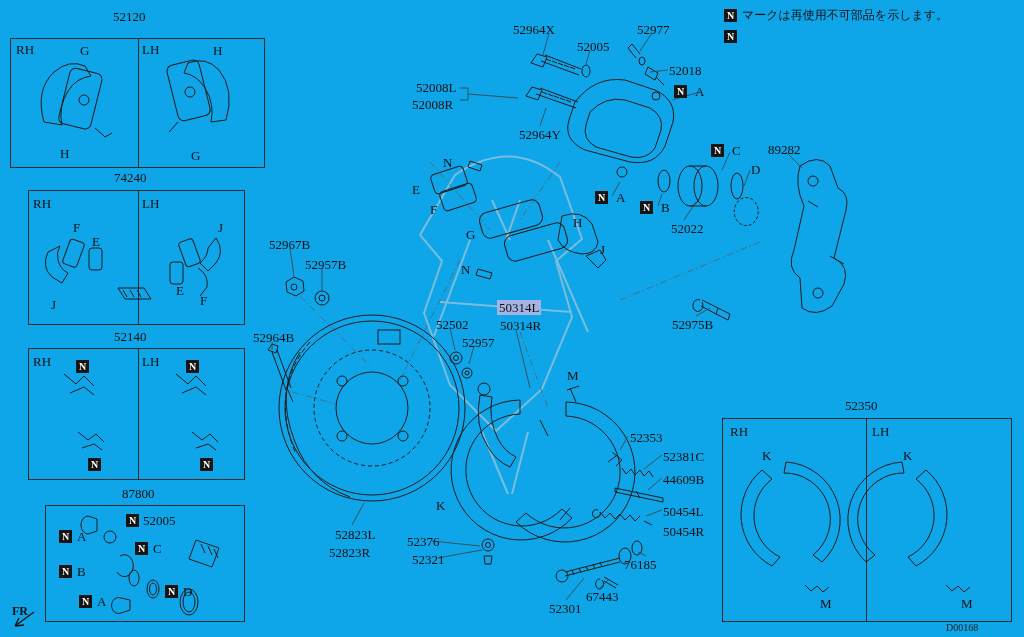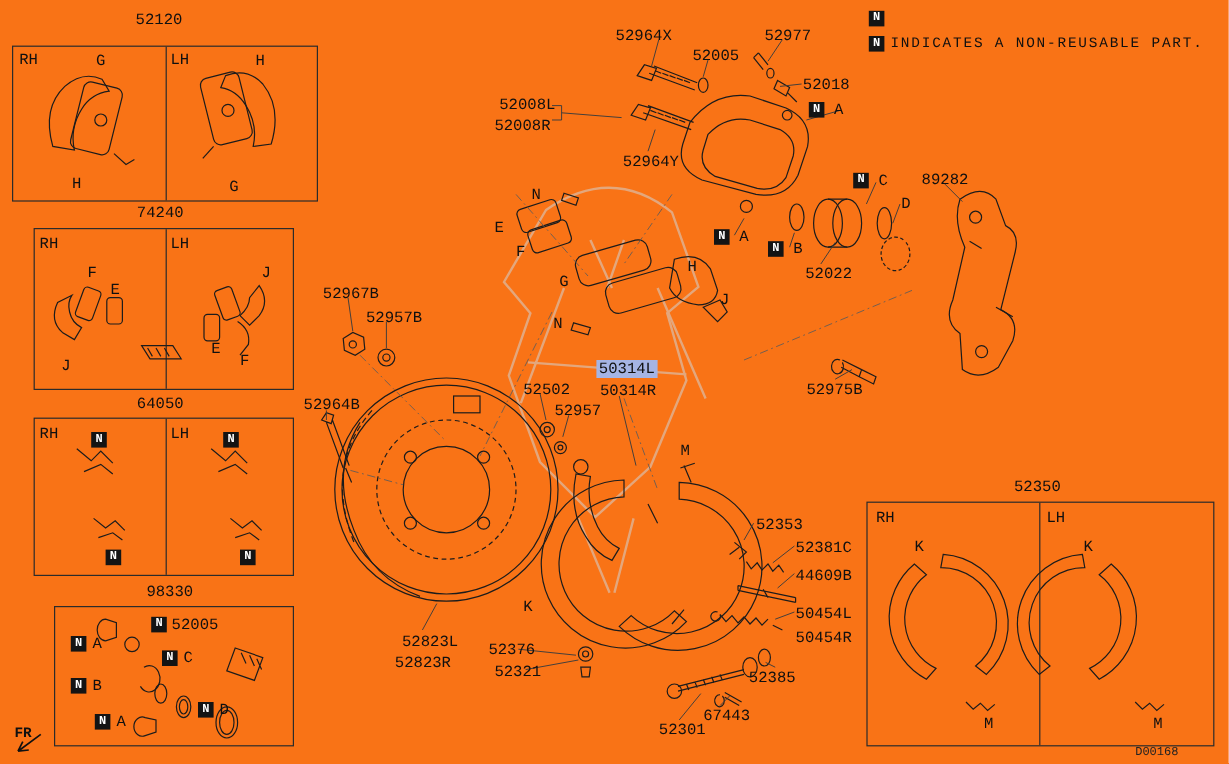--- a/index.html
+++ b/index.html
@@ -1,18 +1,18 @@
 <!DOCTYPE html>
 <html><head>
 <meta charset="utf-8">
 <style>
   * { margin:0; padding:0; box-sizing:border-box; }
   html,body { width:1024px; height:637px; background:#fff; }
-  .stage { position:relative; width:1024px; height:637px; background:#f97316; overflow:hidden;
-           font-family:Liberation Mono, monospace; }
+  .stage { position:relative; width:1024px; height:637px; background:#0ea5e9; overflow:hidden;
+           font-family:Liberation Serif, serif; }
   svg.art { position:absolute; left:0; top:0; z-index:2; }
   .pbox { position:absolute; border:1px solid #2b2b2b; z-index:1; background:transparent; }
   .vdiv { position:absolute; top:0; bottom:0; width:0; border-left:1px solid #2b2b2b; }
   .lbl  { position:absolute; font-size:13px; line-height:15px; color:#101010; white-space:nowrap; z-index:3; }
   .nbox { position:absolute; width:13px; height:13px; background:#141414; color:#ffffff;
           font-size:10px; line-height:13px; font-weight:bold; text-align:center; z-index:3; }
   .hl   { background:#a5b4e4; padding:0 2px; }
   .note { font-size:12px; }
   .en   { letter-spacing:1.5px; }
   .docid{ font-size:10px; color:#222; }
@@ -227,22 +227,22 @@
   <div class="pbox" style="left:28px;top:348px;width:217px;height:132px">
     <div class="vdiv" style="left:109px"></div>
   </div>
   <div class="pbox" style="left:45px;top:505px;width:200px;height:117px"></div>
   <div class="pbox" style="left:722px;top:418px;width:290px;height:204px">
     <div class="vdiv" style="left:143px"></div>
   </div>
 
   <div class="lbl" style="left:113px;top:9px">52120</div>
   <div class="lbl" style="left:114px;top:170px">74240</div>
-  <div class="lbl" style="left:114px;top:329px">64050</div>
-  <div class="lbl" style="left:122px;top:486px">98330</div>
+  <div class="lbl" style="left:114px;top:329px">52140</div>
+  <div class="lbl" style="left:122px;top:486px">87800</div>
   <div class="lbl" style="left:845px;top:398px">52350</div>
 
   <div class="lbl" style="left:16px;top:42px">RH</div>
   <div class="lbl" style="left:142px;top:42px">LH</div>
   <div class="lbl" style="left:33px;top:196px">RH</div>
   <div class="lbl" style="left:142px;top:196px">LH</div>
   <div class="lbl" style="left:33px;top:354px">RH</div>
   <div class="lbl" style="left:142px;top:354px">LH</div>
   <div class="lbl" style="left:730px;top:424px">RH</div>
   <div class="lbl" style="left:872px;top:424px">LH</div>
@@ -318,27 +318,27 @@
   <div class="lbl" style="left:436px;top:317px">52502</div>
   <div class="lbl" style="left:462px;top:335px">52957</div>
   <div class="lbl hl" style="left:497px;top:300px">50314L</div>
   <div class="lbl" style="left:500px;top:318px">50314R</div>
   <div class="lbl" style="left:335px;top:527px">52823L</div>
   <div class="lbl" style="left:329px;top:545px">52823R</div>
   <div class="lbl" style="left:407px;top:534px">52376</div>
   <div class="lbl" style="left:412px;top:552px">52321</div>
   <div class="lbl" style="left:549px;top:601px">52301</div>
   <div class="lbl" style="left:586px;top:589px">67443</div>
-  <div class="lbl" style="left:624px;top:557px">52385</div>
+  <div class="lbl" style="left:624px;top:557px">76185</div>
   <div class="lbl" style="left:630px;top:430px">52353</div>
   <div class="lbl" style="left:663px;top:449px">52381C</div>
   <div class="lbl" style="left:663px;top:472px">44609B</div>
   <div class="lbl" style="left:663px;top:504px">50454L</div>
   <div class="lbl" style="left:663px;top:524px">50454R</div>
 
   <span class="nbox" style="left:724px;top:9px">N</span>
+  <div class="lbl note" style="left:742px;top:8px">マークは再使用不可部品を示します。</div>
   <span class="nbox" style="left:724px;top:30px">N</span>
-  <div class="lbl note en" style="left:742px;top:29px">INDICATES A NON-REUSABLE PART.</div>
 
   <div class="lbl frlbl" style="left:12px;top:604px">FR</div>
   <div class="lbl docid" style="left:946px;top:620px">D00168</div>
 
 </div>
 
 </body></html>

